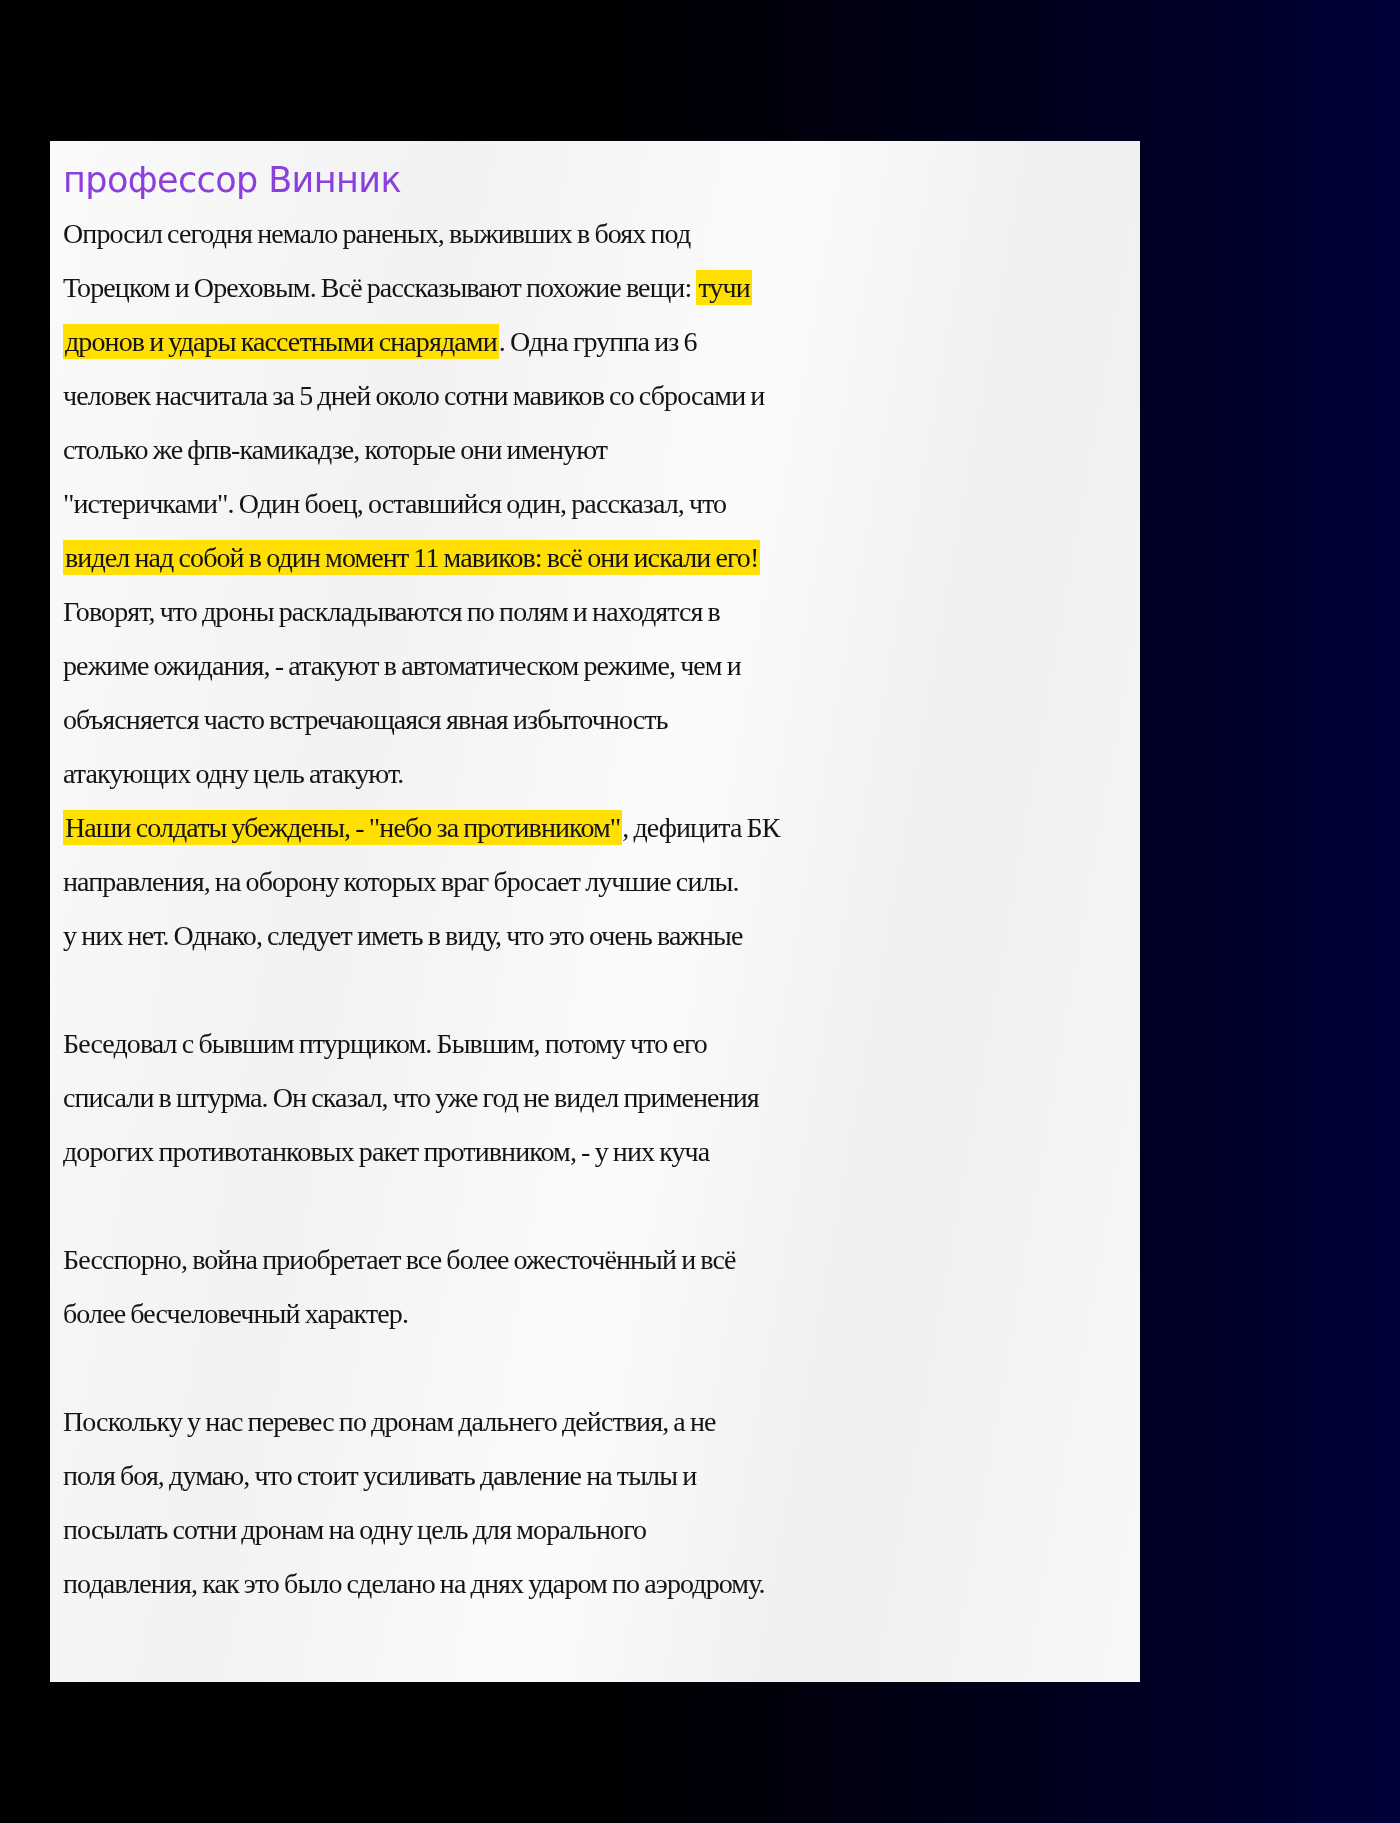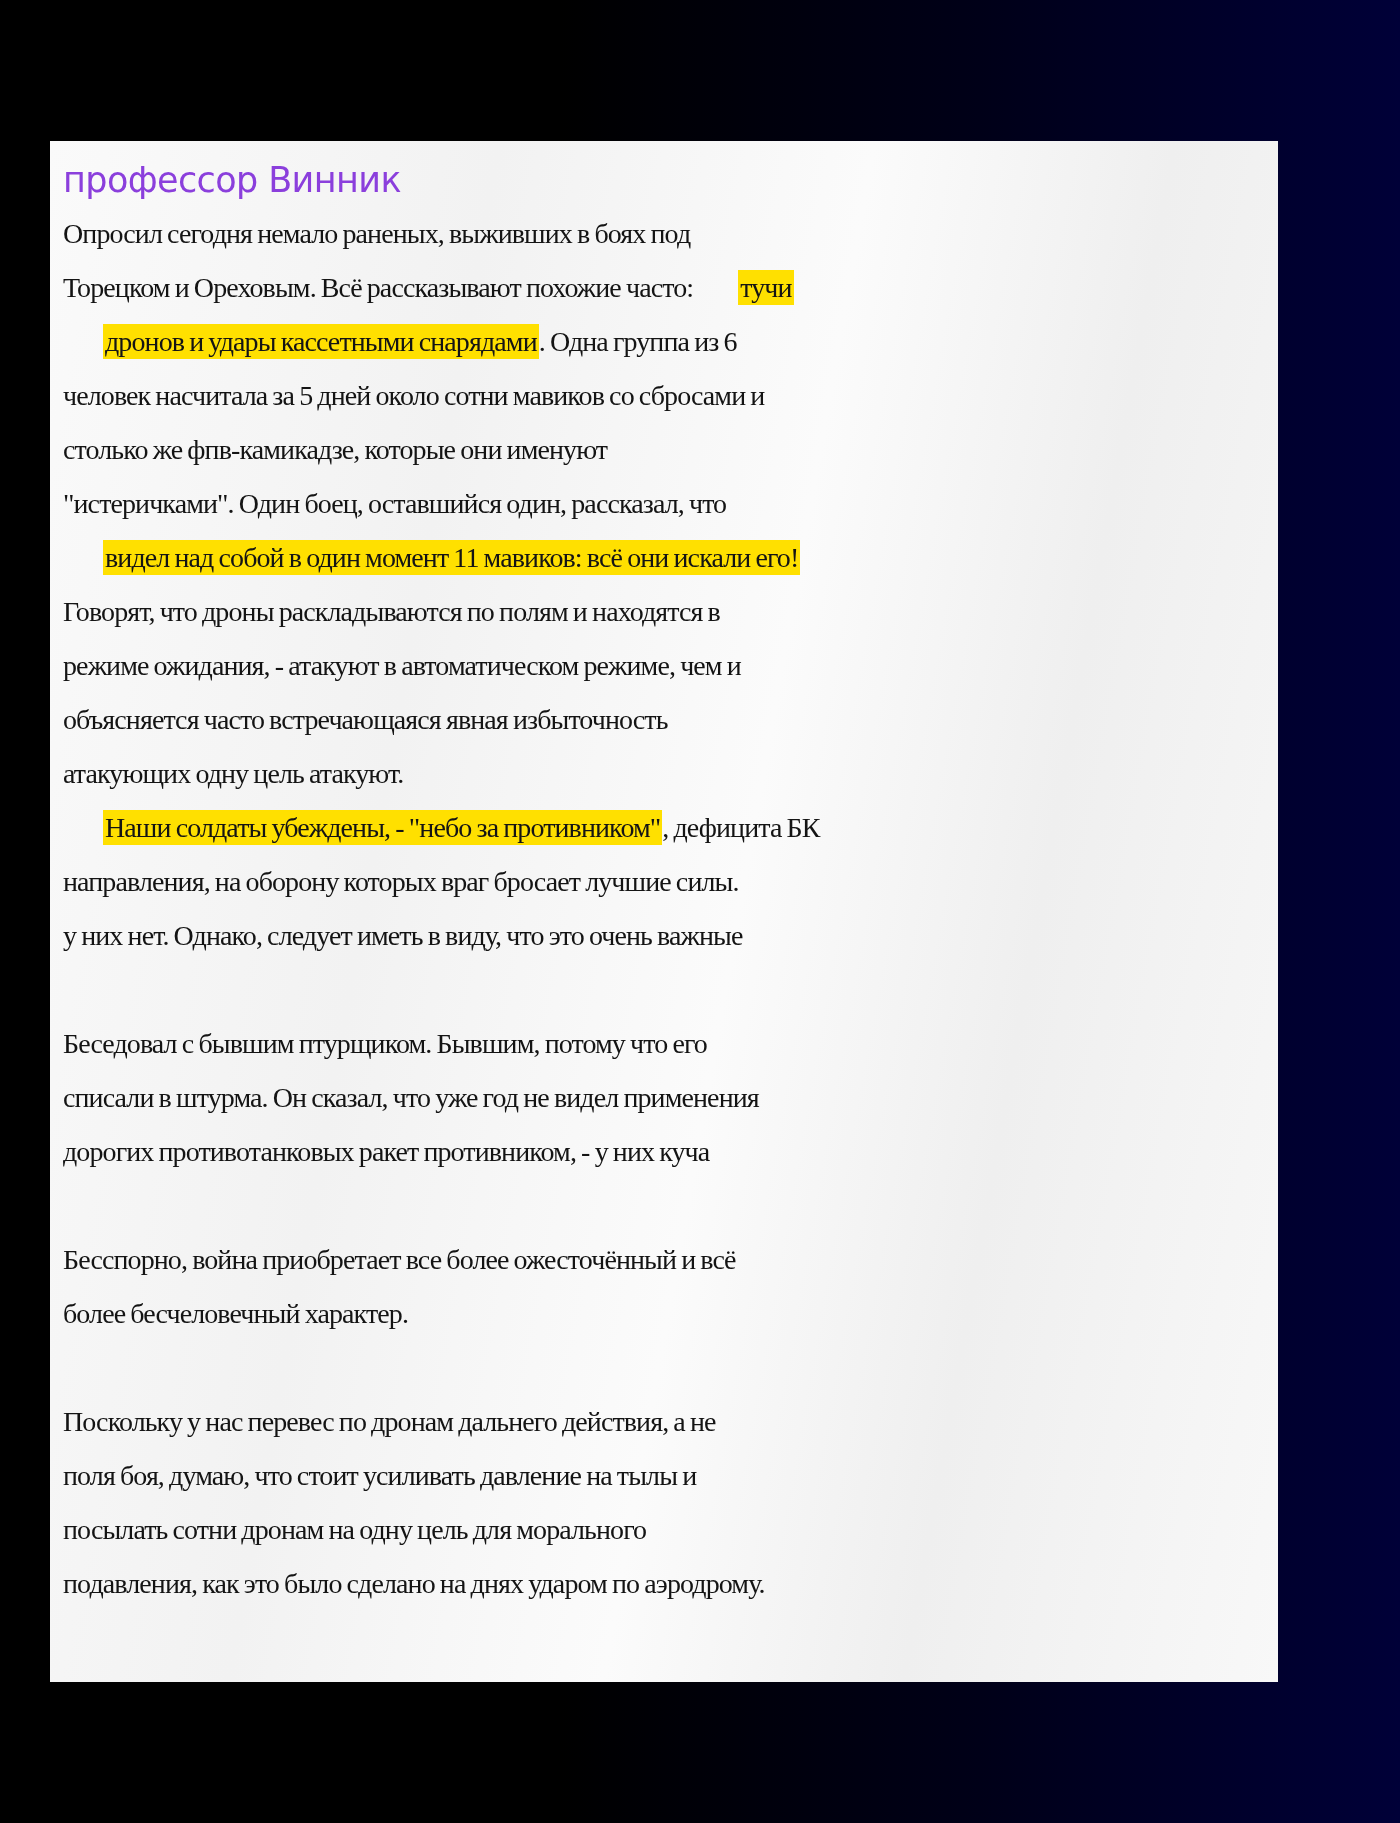--- a/index.html
+++ b/index.html
@@ -11,21 +11,21 @@
       height: 1823px;
       background: linear-gradient(90deg, #000000 0%, #000000 40%, #000018 70%, #000038 100%);
       position: relative;
       overflow: hidden;
       font-family: "DejaVu Sans", "Liberation Sans", sans-serif;
     }
     .card {
       position: absolute;
       left: 50px;
       top: 141px;
-      width: 1228px;
+      width: 1090px;
       height: 1541px;
       background: linear-gradient(100deg, #fafafa 0%, #f2f2f2 30%, #fbfbfb 55%, #efefef 75%, #f8f8f8 100%);
       box-sizing: border-box;
       padding: 12px 10px 0 13px;
     }
     .author {
       color: #8b3fdc;
       font-size: 35px;
       line-height: 54px;
       height: 54px;
@@ -41,31 +41,30 @@
       word-spacing: -1px;
       white-space: nowrap;
       font-family: Liberation Serif, serif;
     }
     .blank {
       height: 54px;
     }
     .hl {
       background: #ffe000;
       padding: 2px 2px;
-      margin-left: 40px;
     }
   </style>
 </head>
 <body>
 
 <div class="card">
   <div class="author">профессор Винник</div>
   <div id="body-lines">
       <div class="line"><span>Опросил сегодня немало раненых, выживших в боях под</span></div>
-      <div class="line"><span>Торецком и Ореховым. Всё рассказывают похожие часто: </span><span class="hl">тучи</span></div>
+      <div class="line"><span>Торецком и Ореховым. Всё рассказывают похожие вещи: </span><span class="hl">тучи</span></div>
       <div class="line"><span class="hl">дронов и удары кассетными снарядами</span><span>. Одна группа из 6</span></div>
       <div class="line"><span>человек насчитала за 5 дней около сотни мавиков со сбросами и</span></div>
       <div class="line"><span>столько же фпв-камикадзе, которые они именуют</span></div>
       <div class="line"><span>"истеричками". Один боец, оставшийся один, рассказал, что</span></div>
       <div class="line"><span class="hl">видел над собой в один момент 11 мавиков: всё они искали его!</span></div>
       <div class="line"><span>Говорят, что дроны раскладываются по полям и находятся в</span></div>
       <div class="line"><span>режиме ожидания, - атакуют в автоматическом режиме, чем и</span></div>
       <div class="line"><span>объясняется часто встречающаяся явная избыточность</span></div>
       <div class="line"><span>атакующих одну цель атакуют.</span></div>
       <div class="line"><span class="hl">Наши солдаты убеждены, - "небо за противником"</span><span>, дефицита БК</span></div>

